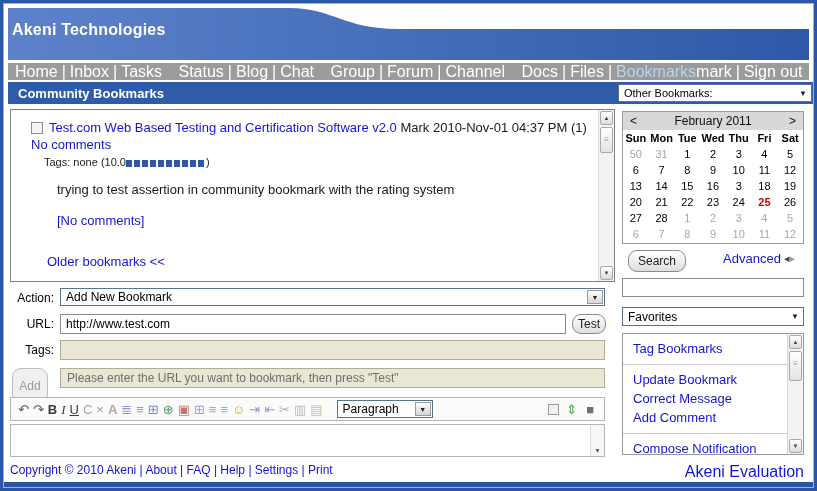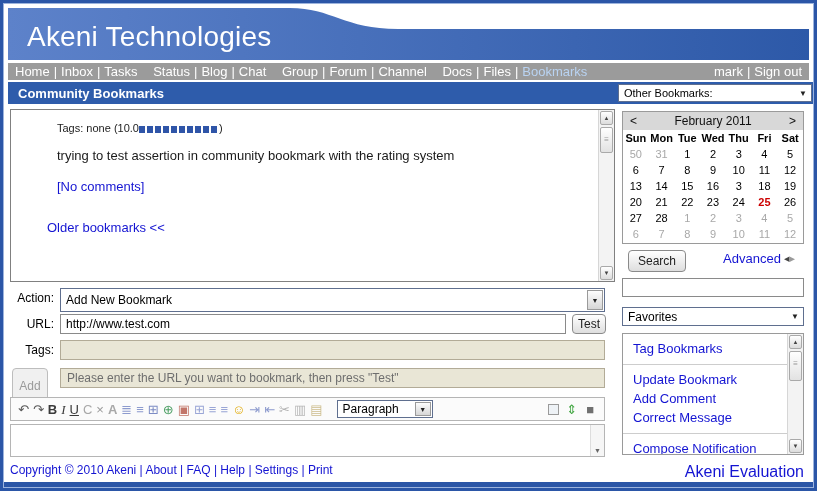--- a/index.html
+++ b/index.html
@@ -5,25 +5,25 @@
   * { margin:0; padding:0; box-sizing:border-box; }
   html,body { width:817px; height:491px; overflow:hidden; background:#fff;
     font-family:"Liberation Sans","DejaVu Sans",sans-serif; }
   .page { position:relative; width:817px; height:491px; background:#fff; }
   .frame { position:absolute; inset:0; border:3px solid #2b56a7; box-shadow:inset 0 0 0 1px #9db4dd; pointer-events:none; z-index:50; }
   .frame-bottom { position:absolute; left:3px; right:3px; bottom:3px; height:6px; background:#2b56a7; z-index:49; }
 
   
   .banner { position:absolute; left:8px; top:8px; width:801px; height:52px; }
   .banner svg { position:absolute; inset:0; }
-  .banner-title { position:absolute; left:19px; top:13px; color:#fff; font-size:28px; font-weight:normal; letter-spacing:.2px; }
+  .banner-title { position:absolute; left:4px; top:13px; color:#fff; font-size:16px; font-weight:bold; letter-spacing:.2px; }
 
   
   .navbar { position:absolute; left:8px; top:63px; width:801px; height:17px; background:#9b9b9b;
-    display:flex; align-items:center; justify-content:space-between; padding:0 7px; font-size:13px; color:#fff; }
+    display:flex; align-items:center; justify-content:space-between; padding:0 7px; font-size:16px; color:#fff; }
   .nav-left, .nav-right { display:flex; align-items:center; white-space:pre; }
   .nav-link { cursor:pointer; }
   .nav-link.current { color:#b9d3f2; }
   .nav-sep { margin:0 4px; }
   .nav-sep.space { margin:0 6px; }
 
   
   .subheader { position:absolute; left:8px; top:82px; width:811px; height:22px; background:#2e5cab; }
   .subheader-title { position:absolute; left:10px; top:4px; color:#fff; font-size:13px; font-weight:bold; }
 
@@ -36,42 +36,42 @@
   .sel-other { position:absolute; right:7px; top:2px; width:194px; height:18px; }
 
   
   .list-box { position:absolute; left:10px; top:109px; width:605px; height:173px; border:1px solid #808080; background:#fff; }
   .list-inner { position:absolute; left:0; top:0; right:16px; bottom:0; padding:9px 4px 0 20px; font-size:13px; color:#1a1a1a; }
   .bm-line1 { line-height:17px; }
   .bm-check { display:inline-block; width:12px; height:12px; border:1px solid #8a8a8a; background:#f4f4f4;
     vertical-align:-2px; margin-right:6px; cursor:pointer; }
   a.lnk, .lnk { color:#1414d2; text-decoration:none; cursor:pointer; }
   .bm-meta { color:#1a1a1a; }
-  .bm-tags { margin:3px 0 0 26px; font-size:11px; color:#222; }
+  .bm-tags { margin:3px 0 0 13px; font-size:11px; color:#222; }
   .rating-sq { display:inline-block; width:6px; height:7px; margin-right:2px; vertical-align:-1px; }
   .bm-body { margin:14px 0 0 26px; }
   .bm-nocomments { margin:16px 0 16px 26px; }
   .older { margin:26px 0 0 16px; }
 
   
   .vscroll { position:absolute; right:0; top:0; bottom:0; width:16px; background:#f3f3f3; border-left:1px solid #d6d6d6; }
   .sb-btn { position:absolute; left:1px; right:1px; height:14px; border:1px solid #a9a9a9; border-radius:2px;
     background:linear-gradient(#ffffff,#dcdcdc); font-size:6px; color:#444; text-align:center; line-height:12px; cursor:pointer; }
   .sb-up { top:1px; } .sb-down { bottom:1px; }
   .sb-thumb { position:absolute; left:1px; right:1px; height:26px; border:1px solid #a9a9a9; border-radius:2px;
     background:linear-gradient(#ffffff,#e2e2e2); font-size:8px; color:#999; text-align:center; line-height:24px; cursor:grab; }
 
   
   .frm-label { position:absolute; left:6px; width:48px; text-align:right; font-size:12px; color:#000; }
-  .sel-action { position:absolute; left:60px; top:288px; width:545px; height:24px; font-size:12px; }
+  .sel-action { position:absolute; left:60px; top:288px; width:545px; height:18px; font-size:12px; }
   .inp { position:absolute; border:1px solid #8a8a8a; background:#fff; font-size:12px; padding:2px 5px;
     font-family:"Liberation Sans","DejaVu Sans",sans-serif; color:#000; }
   .inp.dis { background:#e9e6d6; border-color:#b2ab97; }
   .btn { position:absolute; display:flex; align-items:center; justify-content:center; font-size:12px; color:#222;
-    background:linear-gradient(#ffffff,#dedede); border:1px solid #8a8a8a; border-radius:4px; cursor:pointer; }
+    background:linear-gradient(#ffffff,#dedede); border:1px solid #8a8a8a; border-radius:9px; cursor:pointer; }
   .btn.dis { color:#9a9a9a; background:#f0f0f0; border-color:#bdbdbd; cursor:default; }
   .hint-box { position:absolute; left:60px; top:368px; width:545px; height:20px; background:#e9e6d6;
     border:1px solid #b2ab97; font-size:12px; color:#6e6e6e; padding:2px 6px; }
 
   
   .toolbar { position:absolute; left:10px; top:397px; width:595px; height:24px; border:1px solid #b5b5b5;
     background:#fbfbfb; display:flex; align-items:center; padding:0 8px 0 5px; }
   .tb-icon { font-size:13px; line-height:1; margin:0 2px; cursor:pointer; }
   .tb-icon.fmt-bold { font-weight:bold; }
   .tb-icon.fmt-italic { font-style:italic; font-family:"Liberation Serif",serif; }
@@ -142,20 +142,27 @@
   <div class="subheader">
     <div class="subheader-title">Community Bookmarks</div>
     <div class="fake-select sel-other">
       <span>Other Bookmarks:</span>
       <span class="fs-arrow-plain">▼</span>
     </div>
   </div>
 
   <div class="list-box">
     <div class="list-inner">
+      <div class="bm-line1">
+        <span class="bm-check"></span><span class="lnk">Test.com Web Based Testing and Certification Software v2.0</span>
+        <span class="bm-meta">Mark</span>
+        <span class="bm-meta">2010-Nov-01 04:37 PM</span>
+        <span class="bm-meta">(1)</span>
+        <span class="lnk">No comments</span>
+      </div>
       <div class="bm-tags">
         <span>Tags: none</span>
         <span>(10.0</span><span><span class="rating-sq" style="background: rgb(47, 85, 168);"></span><span class="rating-sq" style="background: rgb(47, 85, 168);"></span><span class="rating-sq" style="background: rgb(47, 85, 168);"></span><span class="rating-sq" style="background: rgb(47, 85, 168);"></span><span class="rating-sq" style="background: rgb(47, 85, 168);"></span><span class="rating-sq" style="background: rgb(47, 85, 168);"></span><span class="rating-sq" style="background: rgb(47, 85, 168);"></span><span class="rating-sq" style="background: rgb(47, 85, 168);"></span><span class="rating-sq" style="background: rgb(47, 85, 168);"></span><span class="rating-sq" style="background: rgb(47, 85, 168);"></span></span><span>)</span>
       </div>
       <div class="bm-body">trying to test assertion in community bookmark with the rating system</div>
       <div class="bm-nocomments"><span class="lnk">[No comments]</span></div>
       <div class="older"><span class="lnk">Older bookmarks &lt;&lt;</span></div>
     </div>
     <div class="vscroll">
       <div class="sb-btn sb-up">▲</div>
@@ -297,22 +304,22 @@
     <span class="fs-arrow-plain">▼</span>
   </div>
 
   <div class="links-box">
     <div class="links-inner">
         <div class="link-group">
           <div>Tag Bookmarks</div>
         </div>
         <div class="link-group">
           <div>Update Bookmark</div>
+          <div>Correct Message</div>
           <div>Add Comment</div>
-          <div>Correct Message</div>
         </div>
         <div class="link-group">
           <div>Compose Notification</div>
         </div>
       </div>
     <div class="vscroll">
       <div class="sb-btn sb-up">▲</div>
       <div class="sb-thumb" style="top:17px; height:30px;">≡</div>
       <div class="sb-btn sb-down">▼</div>
     </div>

